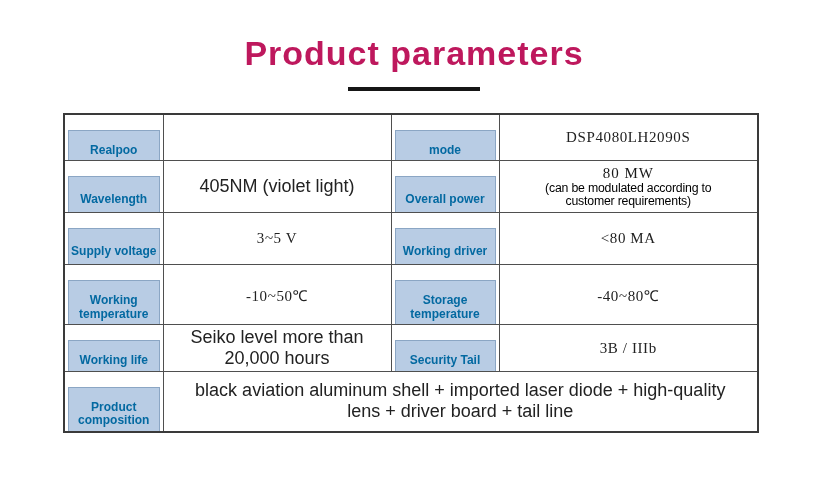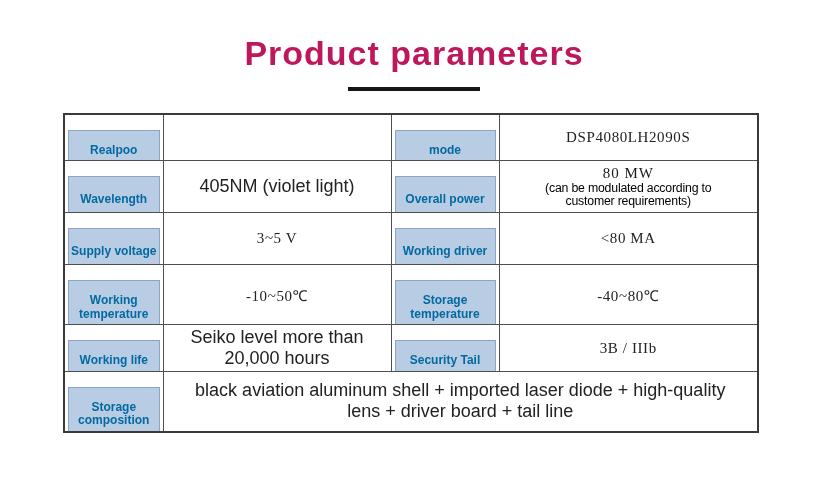--- a/index.html
+++ b/index.html
@@ -101,18 +101,18 @@
           <div class="hbox">Working life</div>
         </td>
     <td class="v">Seiko level more than 20,000 hours</td>
     <td class="h">
           <div class="hbox">Security Tail</div>
         </td>
     <td class="v serif">3B / IIIb</td>
   </tr>
   <tr class="r7">
     <td class="h">
-          <div class="hbox">Storage composition</div>
+          <div class="hbox">Product composition</div>
         </td>
     <td class="v" colspan="3">black aviation aluminum shell + imported laser diode + high-quality lens + driver board + tail line</td>
   </tr>
 </tbody>
   </table>
 
 </body></html>

